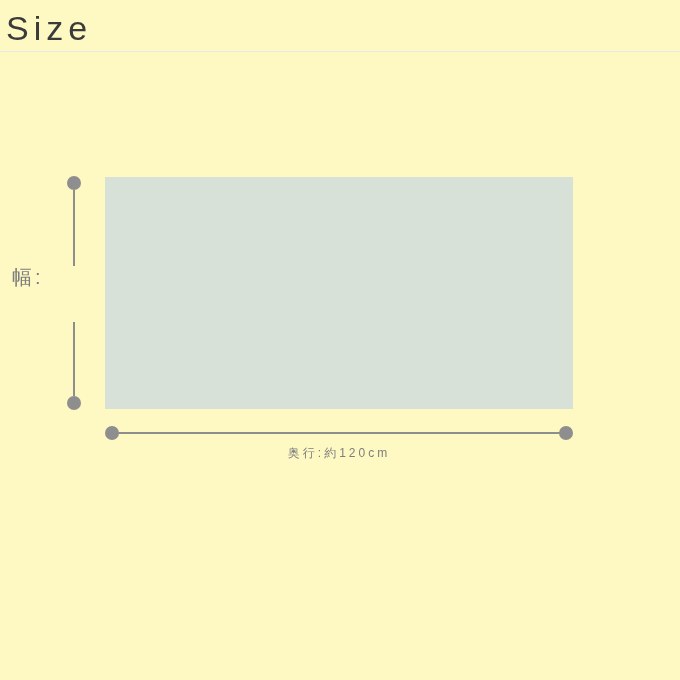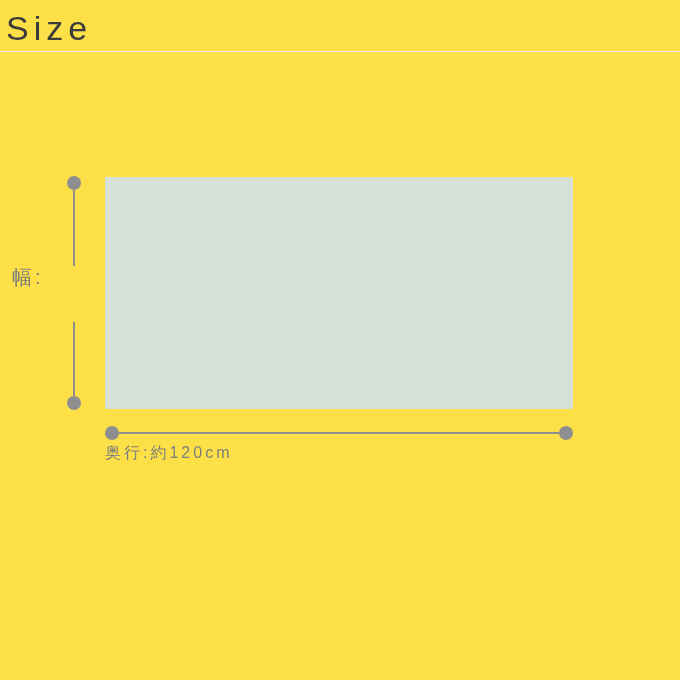--- a/index.html
+++ b/index.html
@@ -5,21 +5,21 @@
   html, body {
     margin: 0;
     padding: 0;
     background: #ffffff;
     font-family: "Liberation Sans", "DejaVu Sans", sans-serif;
   }
   .canvas {
     position: relative;
     width: 680px;
     height: 680px;
-    background: #fde047;
+    background: #fef9c3;
     overflow: hidden;
   }
   .title {
     position: absolute;
     left: 6px;
     top: 8px;
     margin: 0;
     font-size: 34px;
     font-weight: 500;
     line-height: 40px;
@@ -65,22 +65,22 @@
     font-size: 20px;
     line-height: 30px;
     letter-spacing: 3px;
     white-space: nowrap;
   }
   .depth-label {
     position: absolute;
     left: 105px;
     top: 441px;
     width: 468px;
-    text-align: left;
-    font-size: 16px;
+    text-align: center;
+    font-size: 12px;
     line-height: 24px;
     letter-spacing: 3px;
     white-space: nowrap;
   }
 </style>
 </head>
 <body>
 
 <div class="canvas">
 

